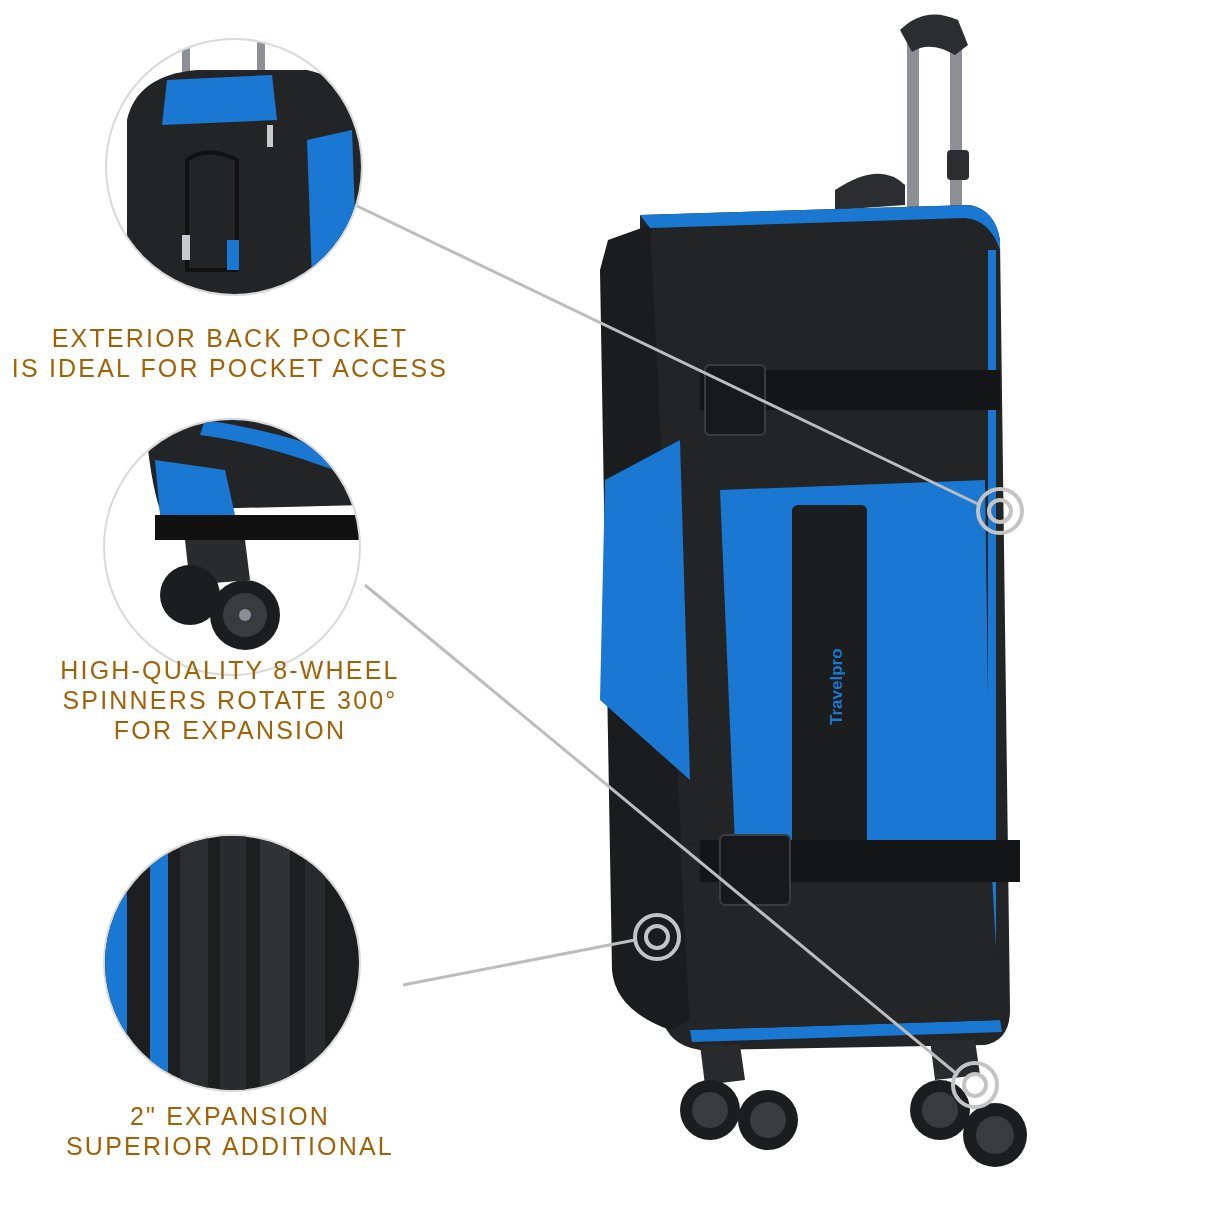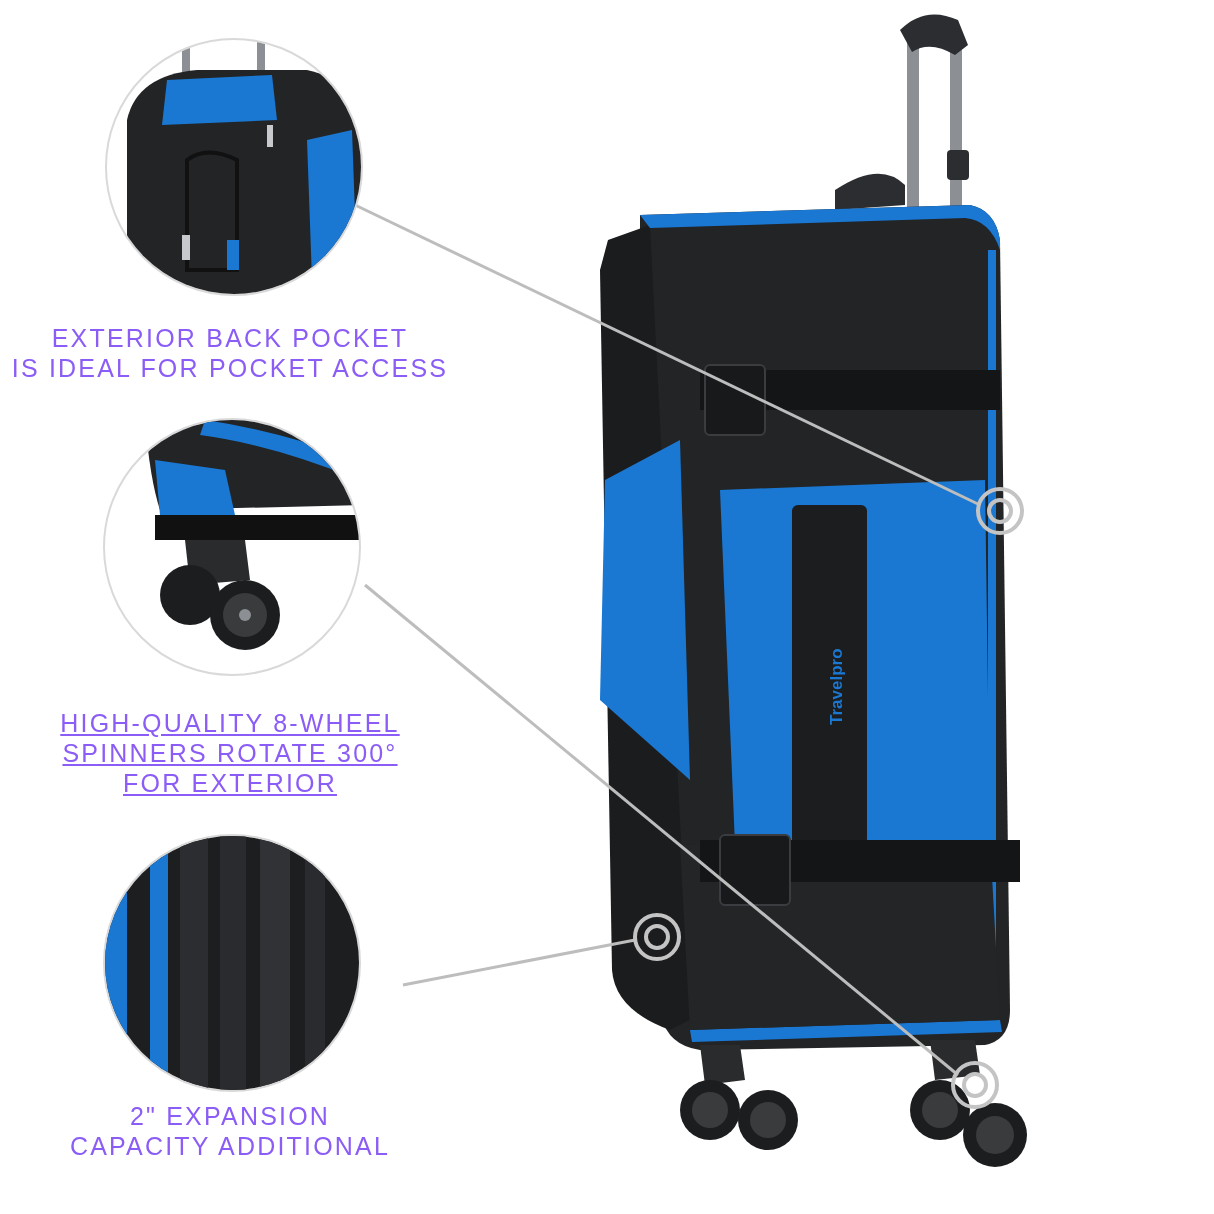--- a/index.html
+++ b/index.html
@@ -1,20 +1,20 @@
 <!DOCTYPE html>
 <html><head>
 <meta charset="utf-8">
 <style>
   html, body { margin:0; padding:0; background:#ffffff; }
   body { width:1214px; height:1214px; position:relative; overflow:hidden; font-family:"Liberation Sans", sans-serif; }
   .canvas { position:absolute; inset:0; }
   .caption {
     position:absolute; left:0; width:460px; text-align:center;
-    color:#8b5cf6; font-family:"Liberation Sans", sans-serif;
+    color:#a16207; font-family:"Liberation Sans", sans-serif;
     font-size:25px; letter-spacing:2.2px; line-height:30px; font-weight:400;
   }
   .caption div { white-space:nowrap; }
   .circle-thumb {
     position:absolute; border-radius:50%; overflow:hidden;
     border:2px solid #d9d9d9; background:#ffffff;
   }
   .circle-thumb svg { position:absolute; left:0; top:0; }
   .callout-lines { position:absolute; left:0; top:0; }
   .suitcase { position:absolute; left:0; top:0; }
@@ -125,36 +125,36 @@
       <path d="M50 40 L120 50 L130 95 L55 95 Z" fill="#1a78d2"></path>
       <rect x="50" y="95" width="204" height="25" fill="#111"></rect>
       <path d="M80 120 L140 120 L145 160 L85 165 Z" fill="#2a2b2d"></path>
       <circle cx="85" cy="175" r="30" fill="#1c1d1f"></circle>
       <circle cx="140" cy="195" r="35" fill="#1c1d1f"></circle>
       <circle cx="140" cy="195" r="22" fill="#3a3b3d"></circle>
       <circle cx="140" cy="195" r="6" fill="#8c8f93"></circle>
     </svg>
   </div>
 
-  <div class="caption" style="top:708px;text-decoration:underline;">
+  <div class="caption" style="top:655px;">
     <div>HIGH-QUALITY 8-WHEEL</div>
     <div>SPINNERS ROTATE 300°</div>
-    <div>FOR EXTERIOR</div>
+    <div>FOR EXPANSION</div>
   </div>
 
   <div class="circle-thumb" style="left:103px;top:834px;width:254px;height:254px;">
     <svg width="254" height="254" viewBox="0 0 254 254">
       <rect x="0" y="0" width="254" height="254" fill="#1d1e20"></rect>
       <rect x="45" y="0" width="18" height="254" fill="#1a78d2"></rect>
       <rect x="0" y="0" width="22" height="254" fill="#1a78d2"></rect>
       <rect x="75" y="0" width="28" height="254" fill="#2c2d30"></rect>
       <rect x="115" y="0" width="26" height="254" fill="#2a2b2e"></rect>
       <rect x="155" y="0" width="30" height="254" fill="#303235"></rect>
       <rect x="200" y="0" width="20" height="254" fill="#2a2b2e"></rect>
     </svg>
   </div>
 
   <div class="caption" style="top:1101px;">
     <div>2" EXPANSION</div>
-    <div>CAPACITY ADDITIONAL</div>
+    <div>SUPERIOR ADDITIONAL</div>
   </div>
 
 </div>
 
 </body></html>

